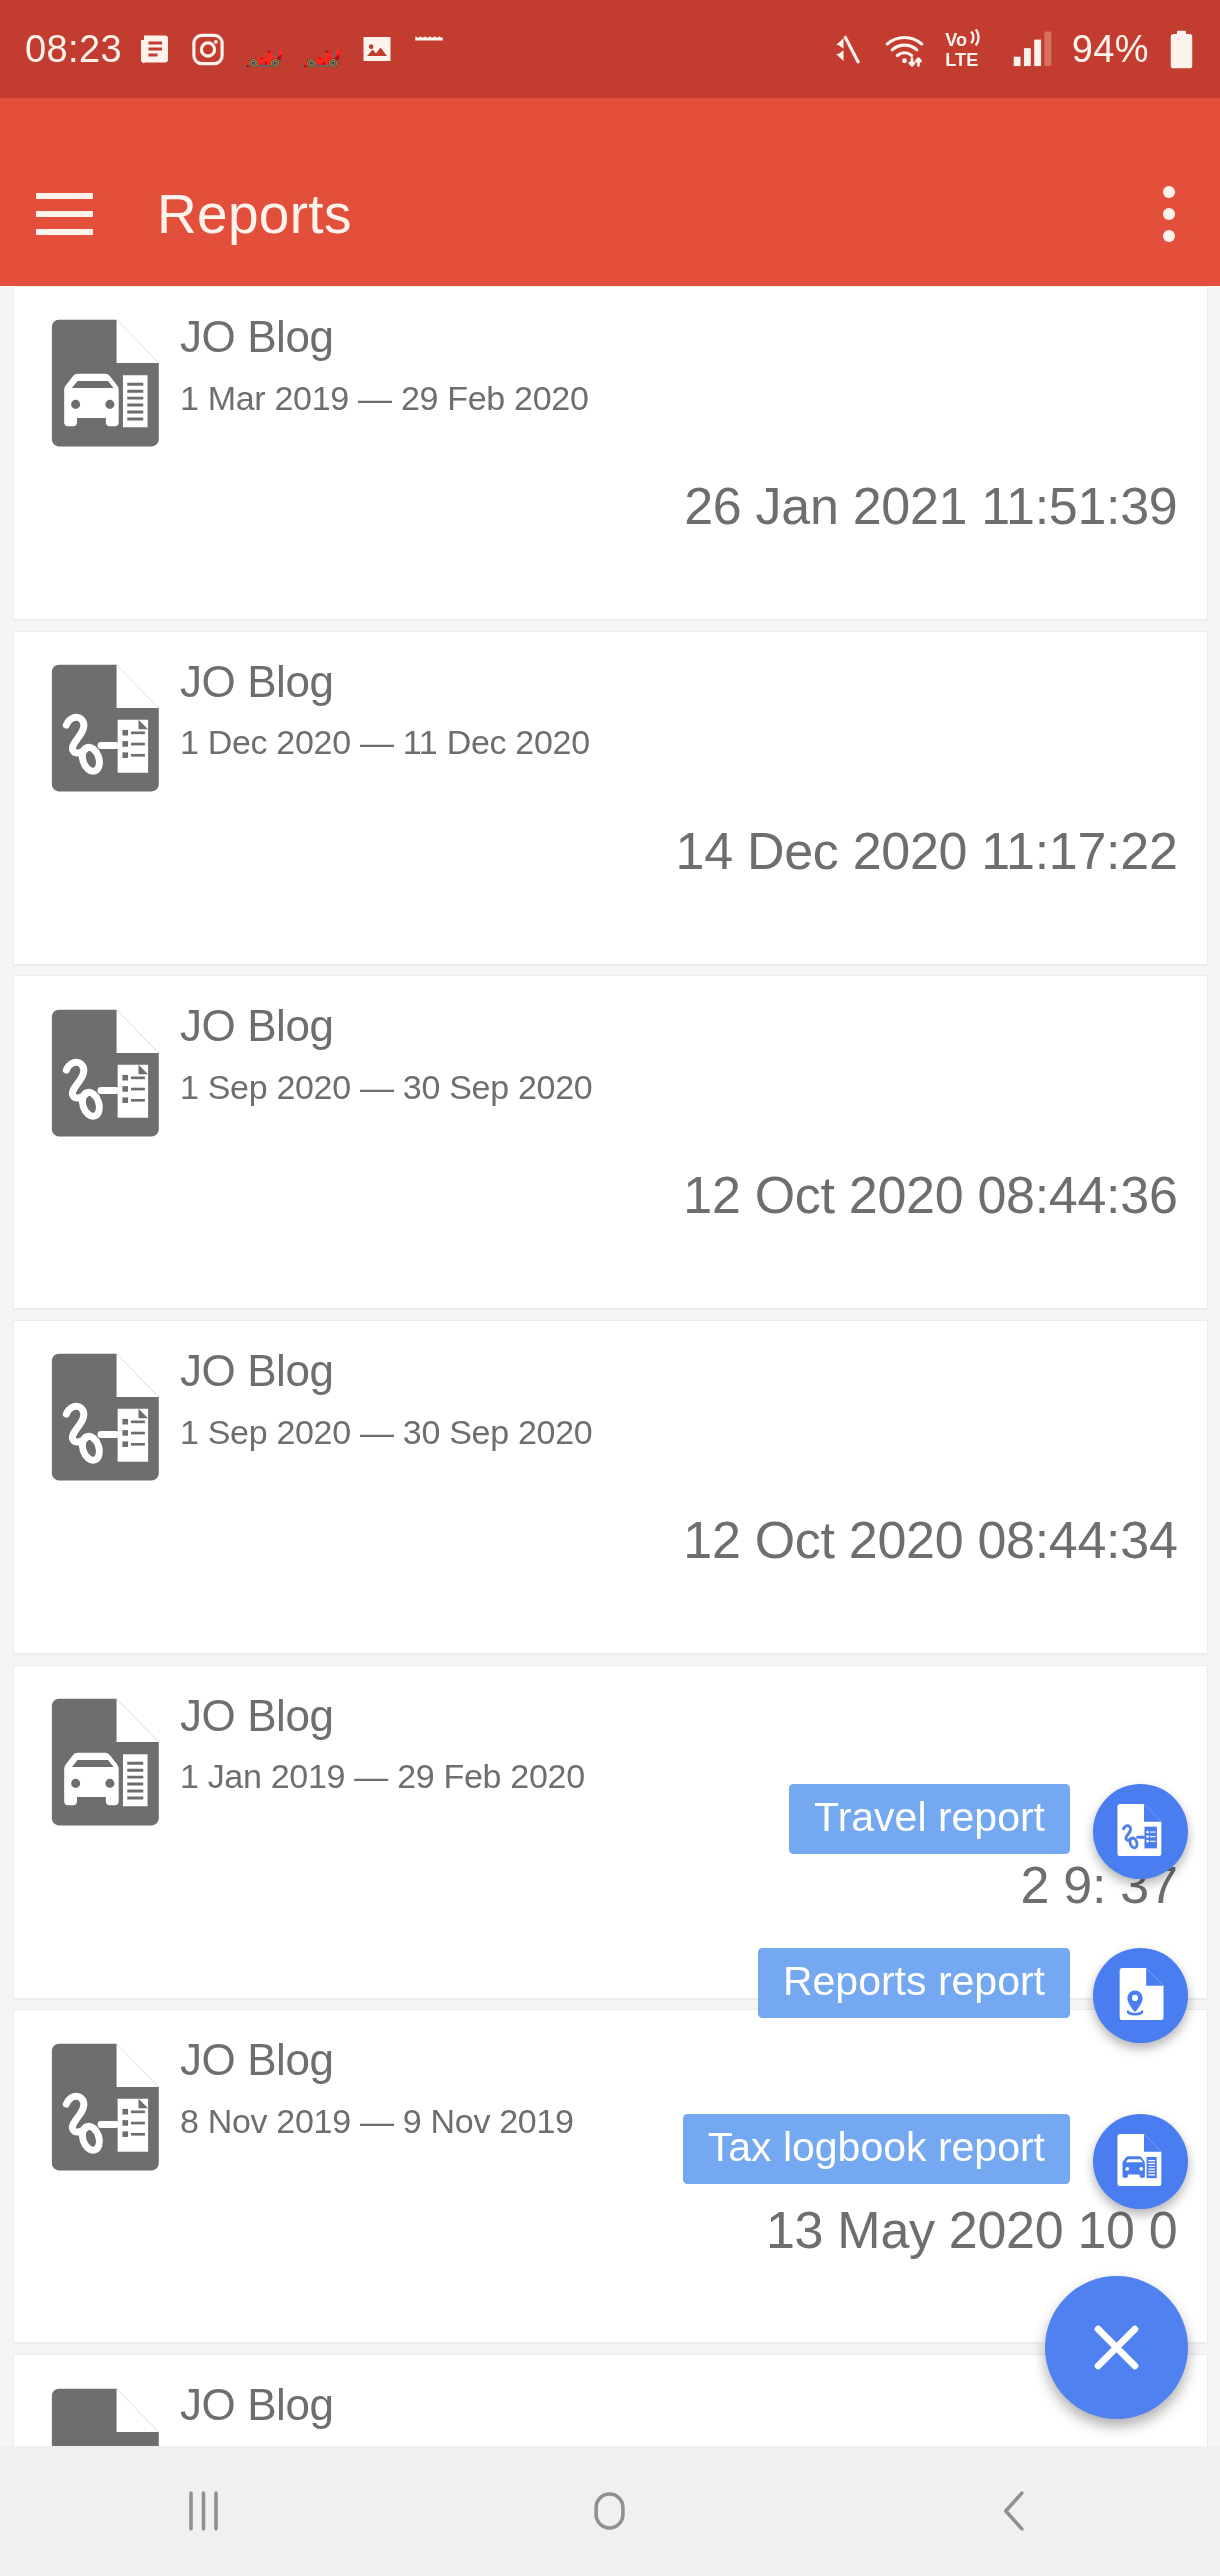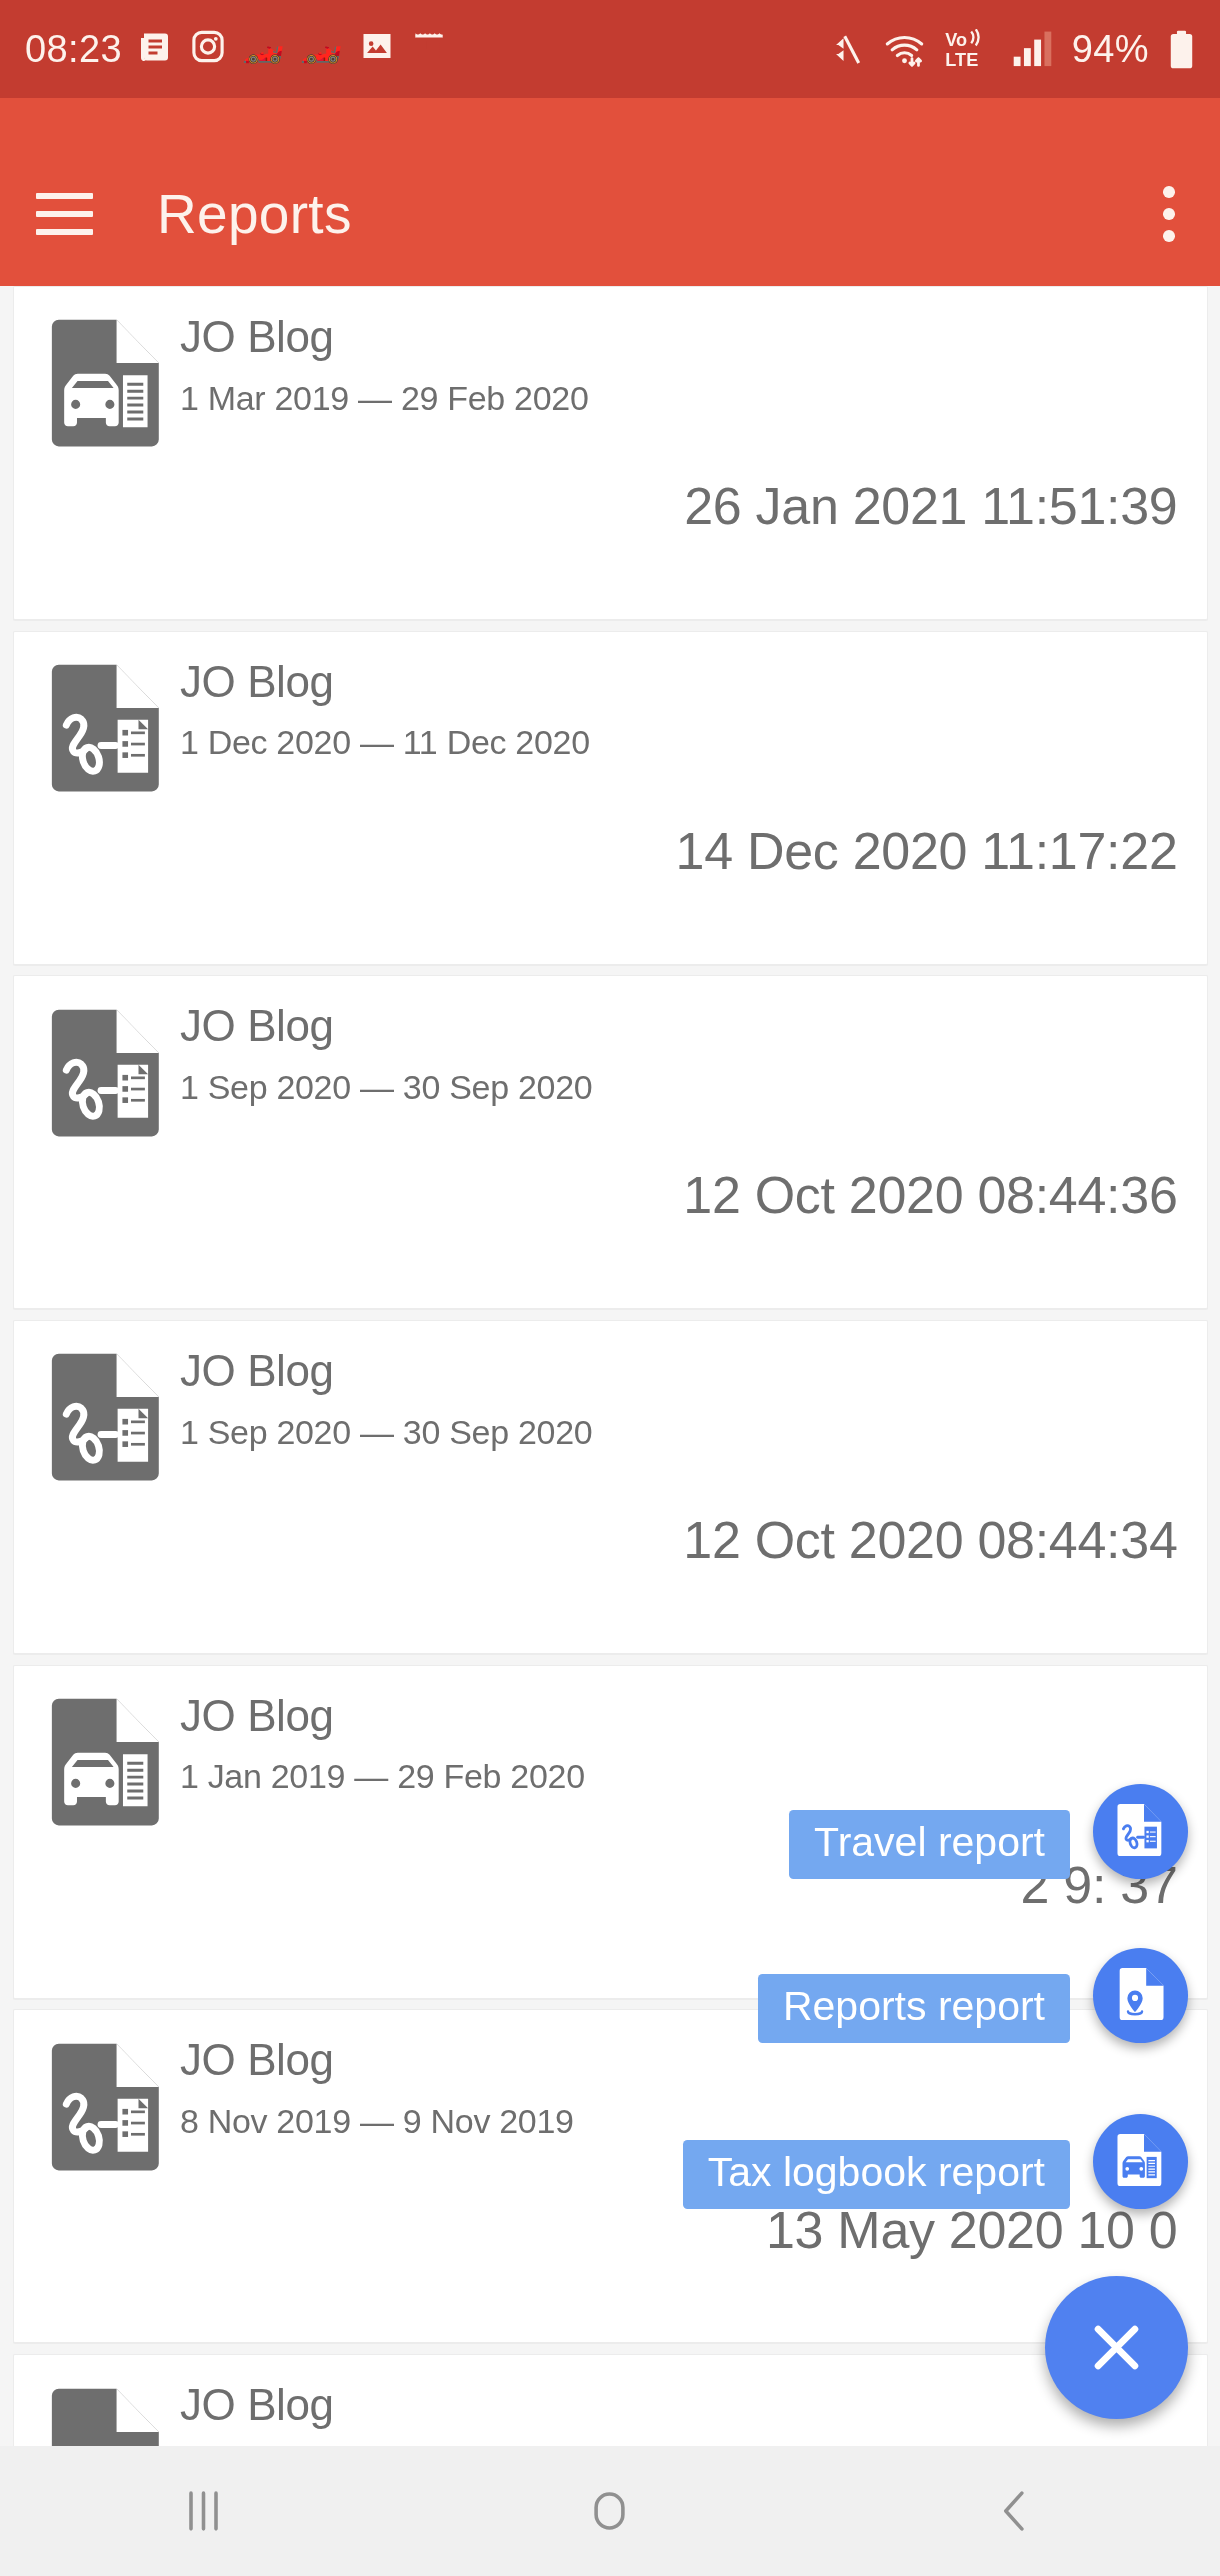--- a/index.html
+++ b/index.html
@@ -9,21 +9,21 @@
     font-family:"Liberation Sans", sans-serif;
     overflow:hidden;
   }
   #screen { position:relative; width:1220px; height:2576px; background:#f5f5f5; }
 
   
   .status-bar {
     position:relative; height:98px; background:#c33c30;
     display:flex; align-items:center; padding:0 25px;
   }
-  .sb-left { display:flex; align-items:flex-start; gap:16px; }
+  .sb-left { display:flex; align-items:center; gap:16px; }
   .sb-clock { color:#fdf2ec; font-size:38px; letter-spacing:0.4px; }
   .sb-right { margin-left:auto; display:flex; align-items:center; gap:19px; }
   .sb-ico { display:inline-flex; align-items:center; justify-content:center; }
   .sb-ico svg { display:block; }
   .sb-batt-txt { color:#fdf2ec; font-size:38px; letter-spacing:0.4px; }
   .emoji-ico { font-size:34px; line-height:1; filter:saturate(1.1); }
 
   
   .app-bar {
     position:relative; height:232px; background:#e2503c;
@@ -52,21 +52,21 @@
   .card-title { font-size:44px; color:#6e6e6e; line-height:1.15; letter-spacing:-0.4px; }
   .card-range { font-size:34px; color:#6e6e6e; line-height:1.2; margin-top:15px; letter-spacing:-0.3px; }
   .card-stamp {
     font-size:52px; color:#6e6e6e; text-align:right;
     margin-top:19.7px; padding-right:29px; letter-spacing:-0.3px;
   }
 
   
   .fab-layer { position:absolute; right:0; top:0; bottom:0; width:100%; pointer-events:none; }
   .fab-row {
-    position:absolute; right:32px; display:flex; align-items:flex-end;
+    position:absolute; right:32px; display:flex; align-items:flex-start;
     gap:23px; pointer-events:auto;
   }
   .fab-label {
     background:#74a8f0; color:#ffffff; font-size:41px;
     padding:12.5px 25px 16px 25px; border-radius:4.5px; white-space:nowrap;
     line-height:1;
   }
   .mini-fab {
     width:95px; height:95px; border-radius:50%; background:#4a7ef0;
     display:flex; align-items:center; justify-content:center;

